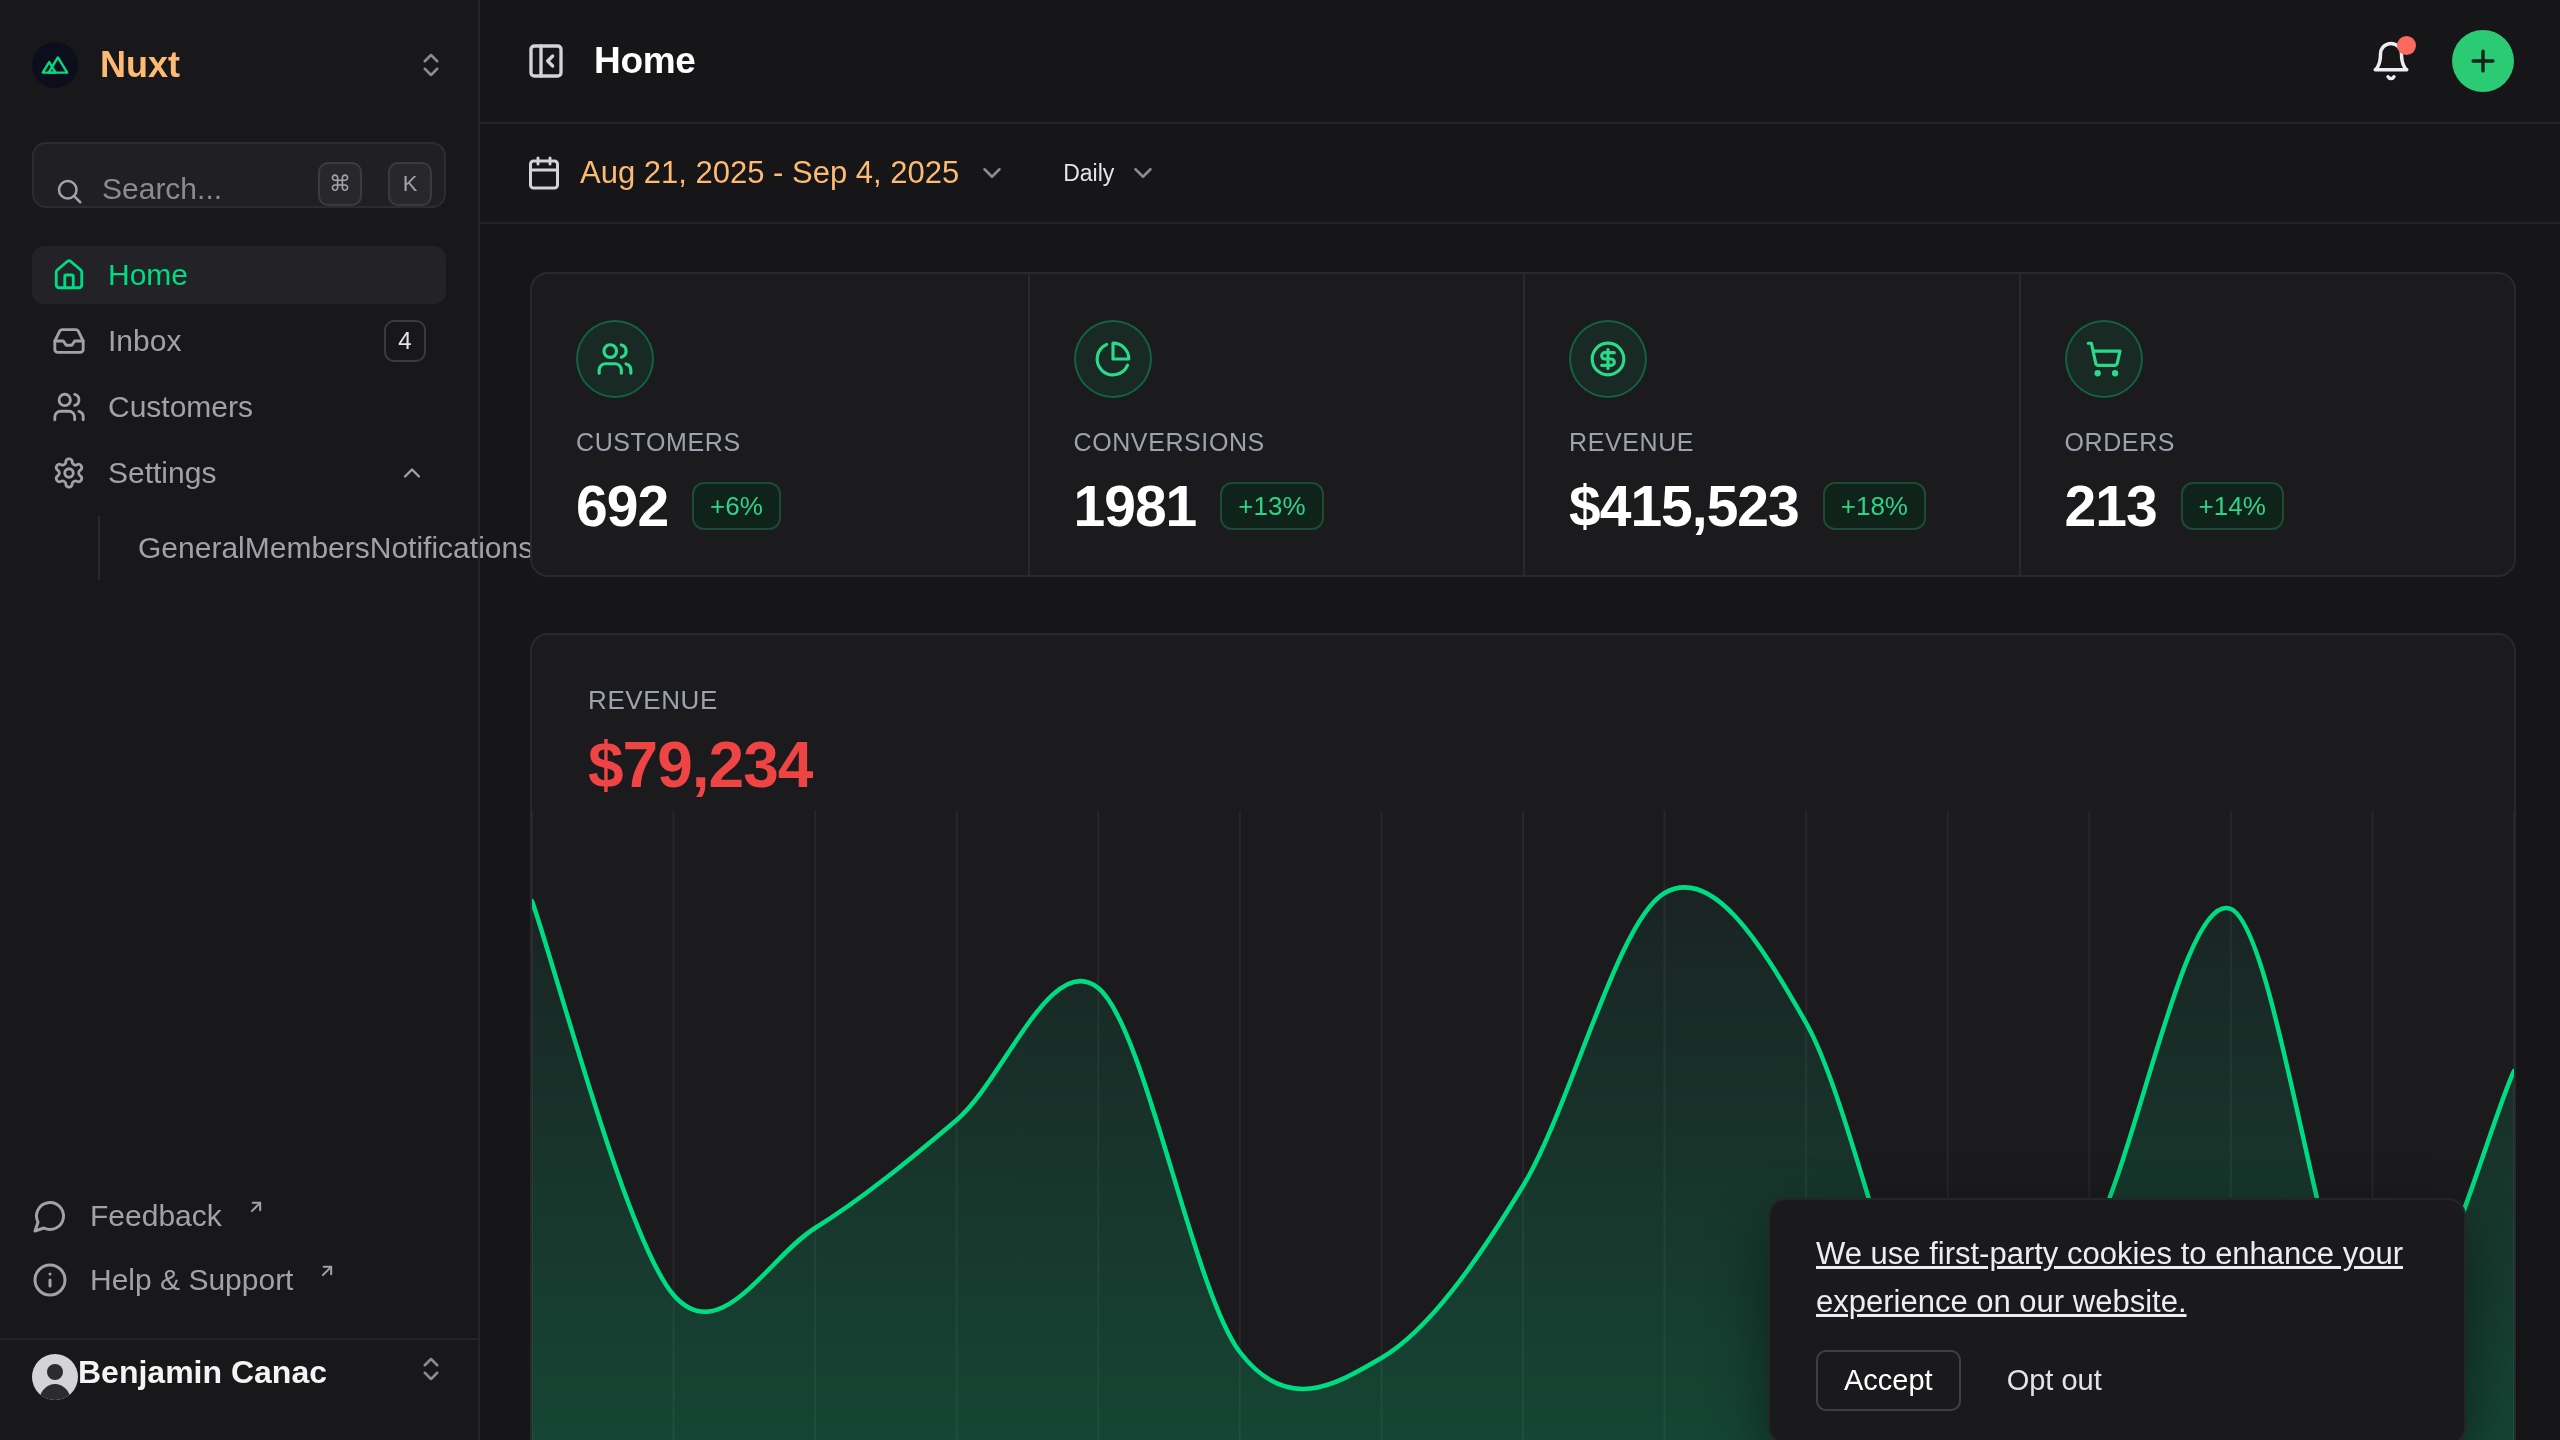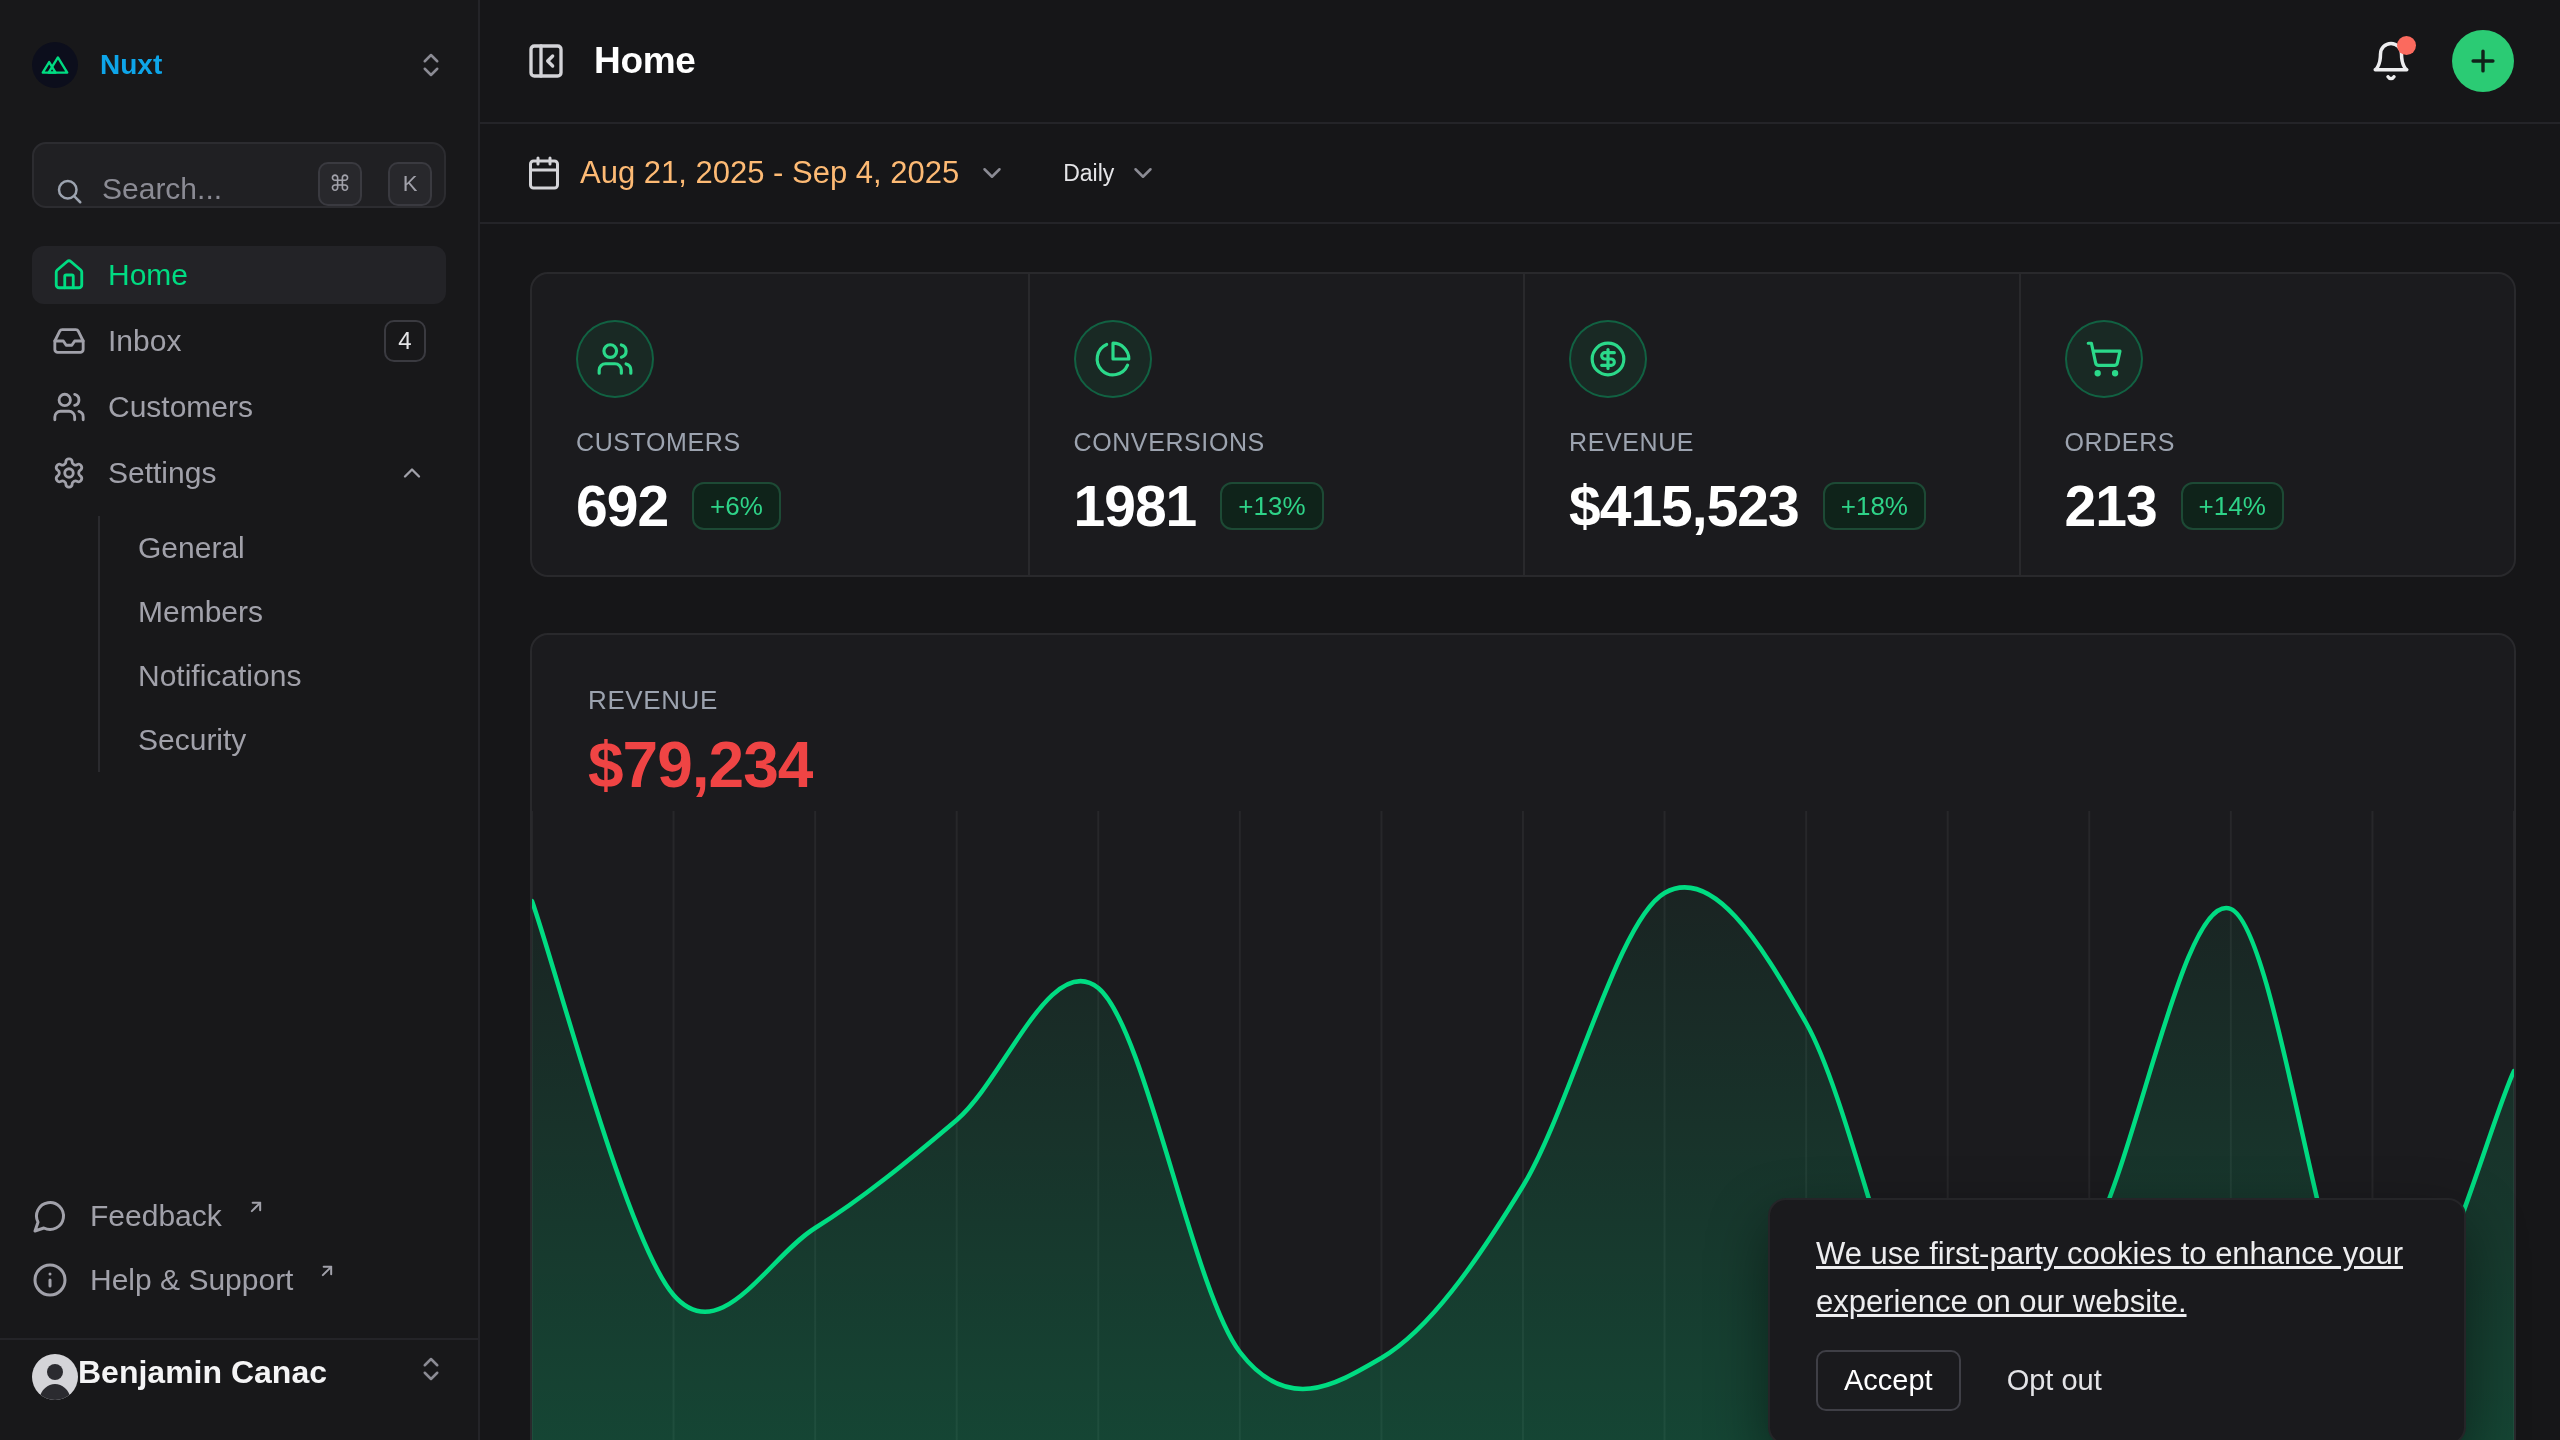--- a/index.html
+++ b/index.html
@@ -12,21 +12,21 @@
   .app { display:flex; width:2560px; height:1440px; }
 
   
   .sidebar {
     width:480px; flex:none; display:flex; flex-direction:column;
     border-right:2px solid #242428; background:#18181a;
   }
   .side-top { padding:30px 32px 0; }
   .ws-row { display:flex; align-items:center; gap:22px; height:70px; cursor:pointer; }
   .ws-logo { width:46px; height:46px; border-radius:50%; background:#0c0e1c; display:grid; place-items:center; flex:none; }
-  .ws-name { font-size:28px; font-weight:600; color:#0ea5e9; }
+  .ws-name { font-size:36px; font-weight:600; color:#fdba74; }
   .ws-caret { margin-left:auto; color:#8b8b94; display:flex; }
 
   .search-box {
     margin-top:42px; height:66px; background:#202023;
     border:2px solid #2c2c30; border-radius:14px;
     display:flex; align-items:flex-end; gap:18px; padding:0 12px 0 20px;
   }
   .search-box input {
     flex:1; background:transparent; border:none; outline:none;
     font-family:inherit; font-size:30px; color:#e4e4e7; min-width:0;
@@ -47,21 +47,21 @@
   .nav-item.active { background:#232327; color:#00dc82; }
   .nav-item .nicon { width:34px; height:34px; flex:none; display:flex; }
   .badge-count {
     margin-left:auto; min-width:42px; height:42px; padding:0 8px;
     border:2px solid #3a3a40; border-radius:10px; color:#e4e4e7;
     font-size:24px; display:grid; place-items:center; font-weight:400;
   }
   .nav-caret { margin-left:auto; color:#a1a1aa; display:flex; }
   .subnav {
     margin:6px 0 0 66px; padding-left:38px;
-    border-left:2px solid #2a2a2e; display:flex; flex-direction:column;
+    border-left:2px solid #2a2a2e; display:flex; flex-direction:row;
   }
   .sub-item { height:64px; display:flex; align-items:center; font-size:30px; color:#a1a1aa; cursor:pointer; }
 
   .side-spacer { flex:1; }
   .side-foot { padding:0 32px 26px; }
   .foot-item { height:64px; display:flex; align-items:center; gap:22px; font-size:30px; color:#a1a1aa; cursor:pointer; }
   .foot-item .nicon { width:36px; height:36px; display:flex; }
   .ext-arrow { margin-left:2px; margin-bottom:18px; color:#a1a1aa; display:flex; }
 
   .side-user { border-top:2px solid #242428; padding:14px 32px; }

